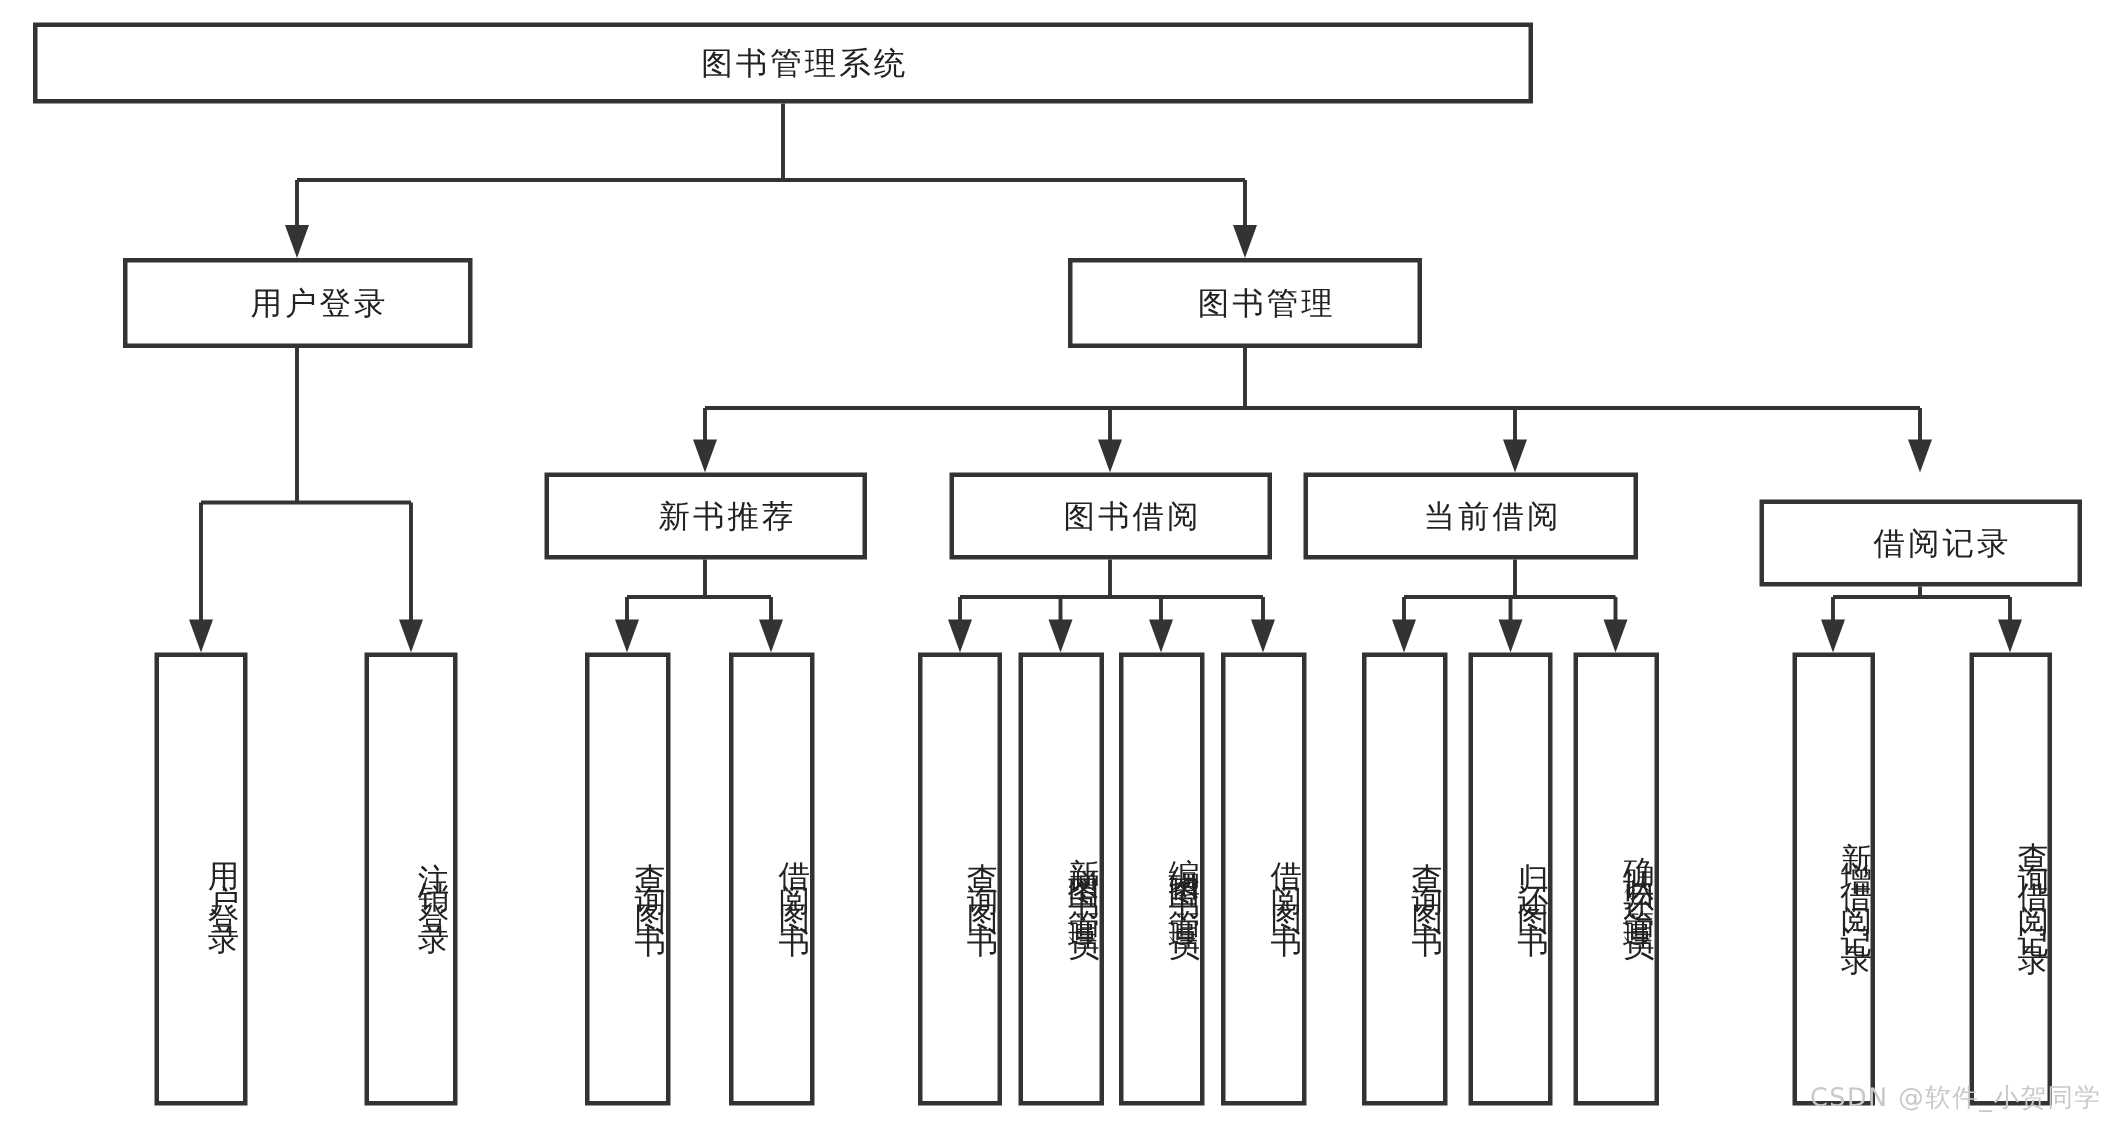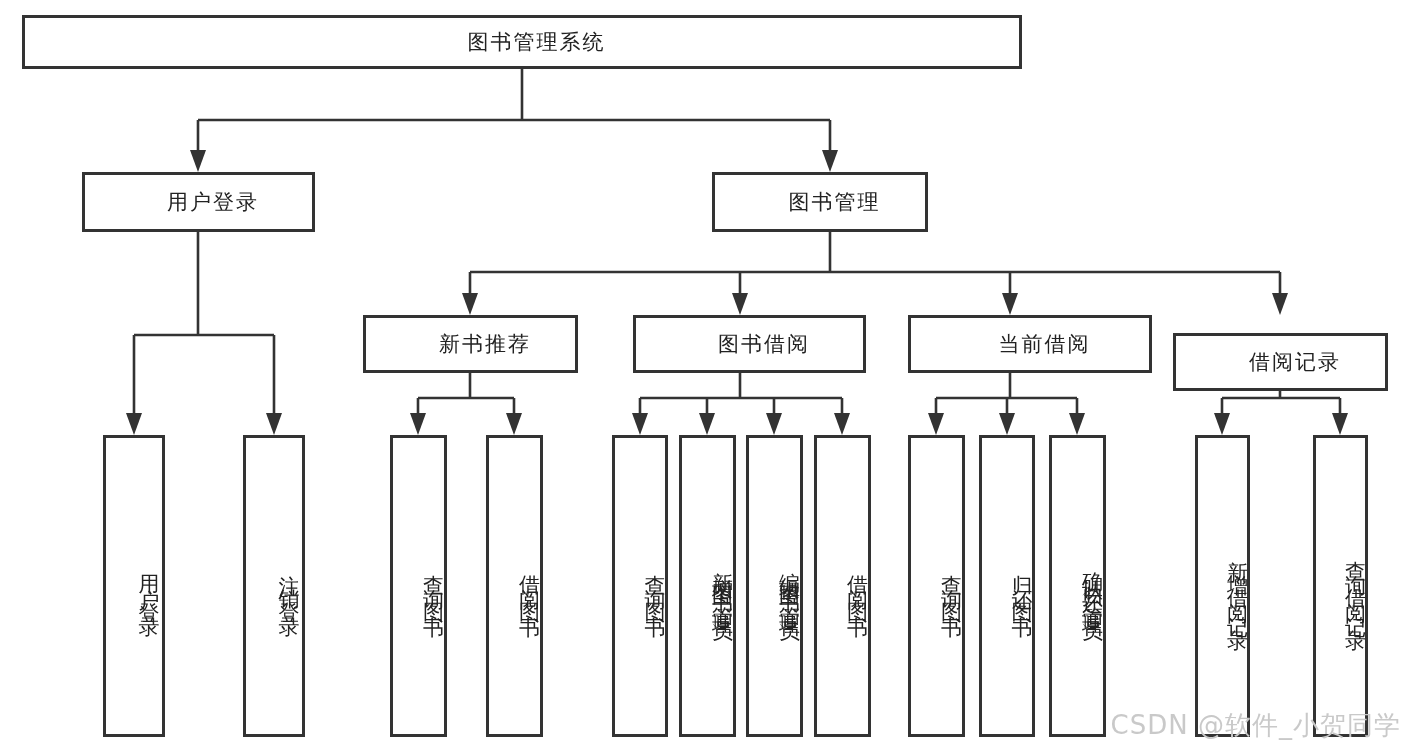--- a/index.html
+++ b/index.html
@@ -15,21 +15,21 @@
     color:var(--text); font-size:21px; letter-spacing:2px; z-index:2;padding-left:29px;
   }
   .leaf { letter-spacing:0; }
   .vtext {
     writing-mode:vertical-rl; text-orientation:mixed;
     line-height:1; letter-spacing:14px; color:var(--text); font-size:21px;
   }
   .vtext.tight { letter-spacing:7px; }
   .watermark {
     position:absolute; right:4px; bottom:4px; z-index:5;
-    color:var(--watermark); font-size:26px; letter-spacing:1px; white-space:nowrap;
+    color:var(--watermark); font-size:17px; letter-spacing:1px; white-space:nowrap;
   }
 </style>
 </head>
 <body>
 
 <div class="canvas">
 
   <svg class="connectors" viewBox="0 0 1405 747" xmlns="http://www.w3.org/2000/svg">
     <g stroke="#333333" stroke-width="2.6" fill="none">
 
@@ -70,31 +70,31 @@
     </g>
   </svg>
 
   <div class="node" style="left:22px; top:15px; width:1000px; height:54px;">
     <span>图书管理系统</span>
   </div>
 
   <div class="node" style="left:82px; top:172px; width:233px; height:60px;">
     <span>用户登录</span>
   </div>
-  <div class="node" style="left:712px; top:172px; width:216px; height:60px;">
+  <div class="node" style="left:712px; top:172px; width:236px; height:60px;">
     <span>图书管理</span>
   </div>
 
   <div class="node" style="left:363px; top:315px; width:215px; height:58px;">
     <span>新书推荐</span>
   </div>
-  <div class="node" style="left:633px; top:315px; width:233px; height:58px;">
+  <div class="node" style="left:633px; top:315px; width:215px; height:58px;">
     <span>图书借阅</span>
   </div>
-  <div class="node" style="left:908px; top:315px; width:244px; height:58px;">
+  <div class="node" style="left:869px; top:315px; width:223px; height:58px;">
     <span>当前借阅</span>
   </div>
   <div class="node" style="left:1173px; top:333px; width:215px; height:58px;">
     <span>借阅记录</span>
   </div>
 
   <div class="node leaf" style="left:103px; top:435px; width:62px; height:302px;">
     <span class="vtext">用户登录</span>
   </div>
   <div class="node leaf" style="left:243px; top:435px; width:62px; height:302px;">

